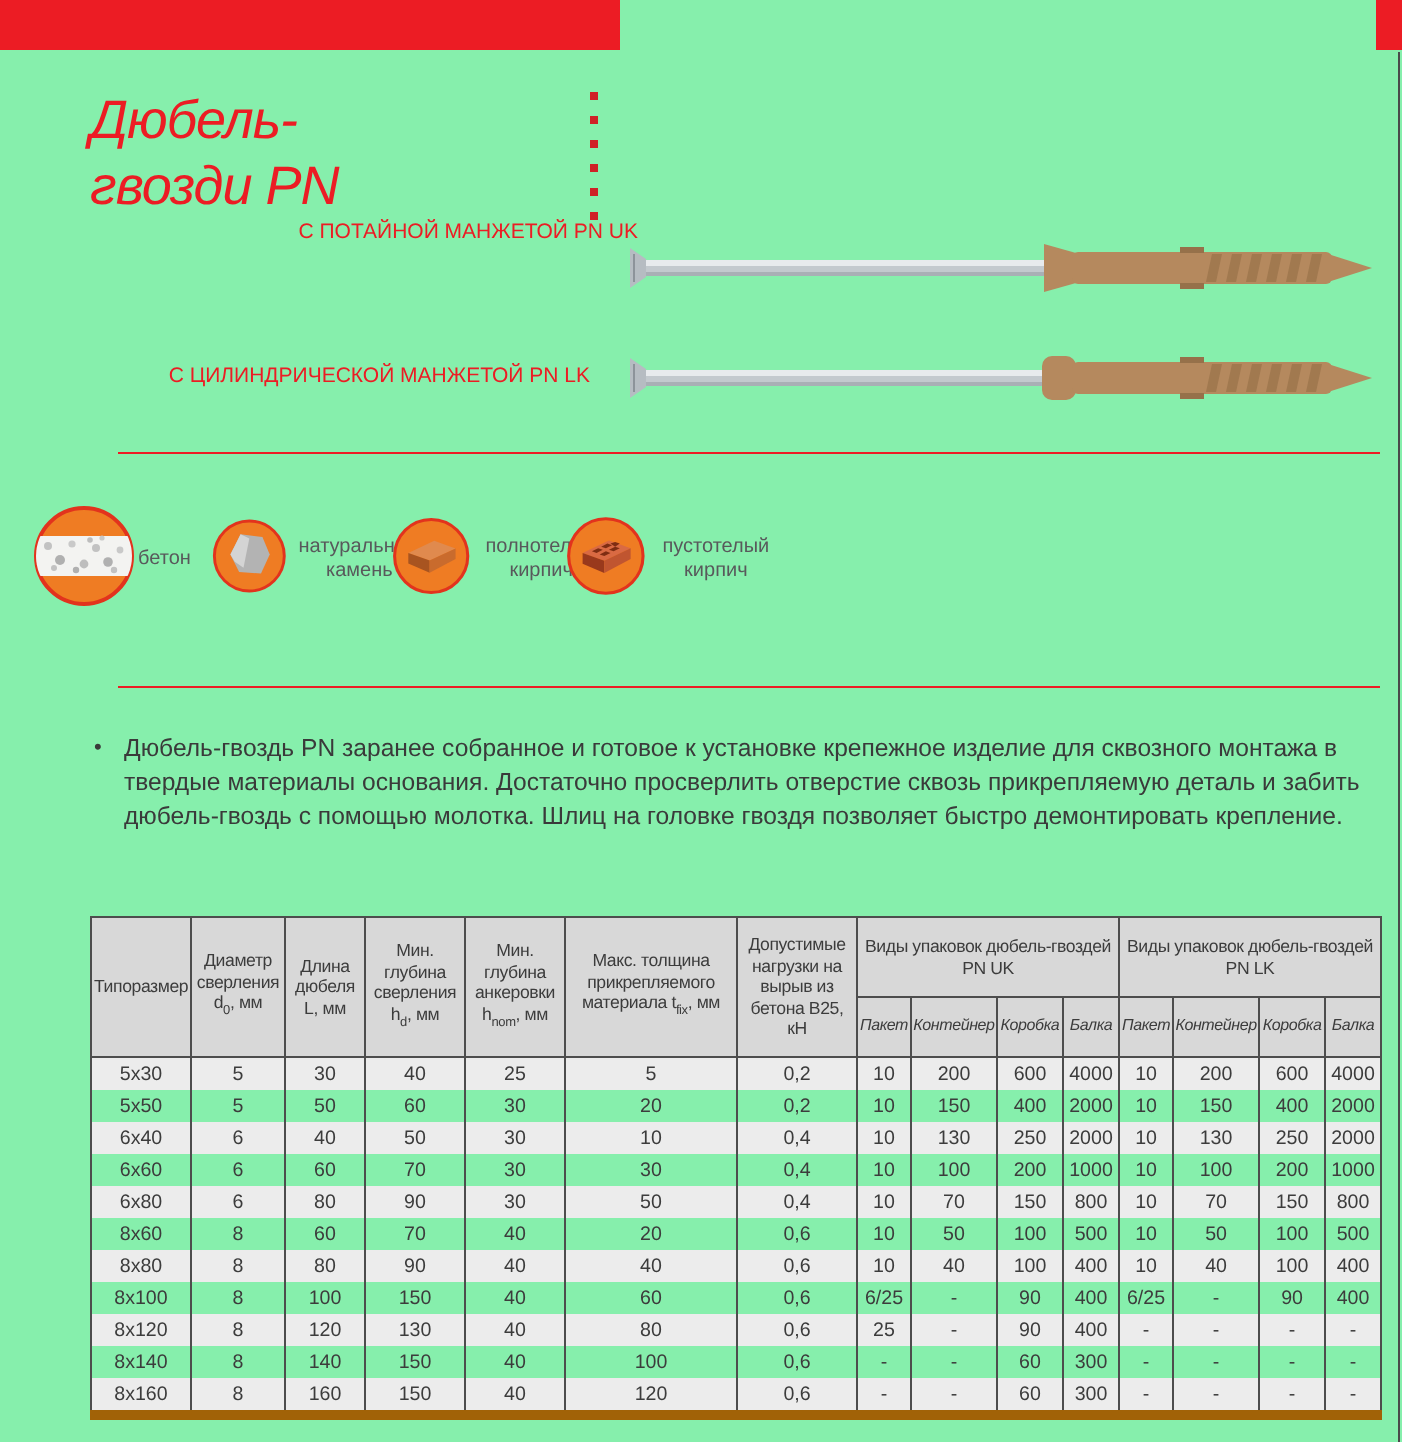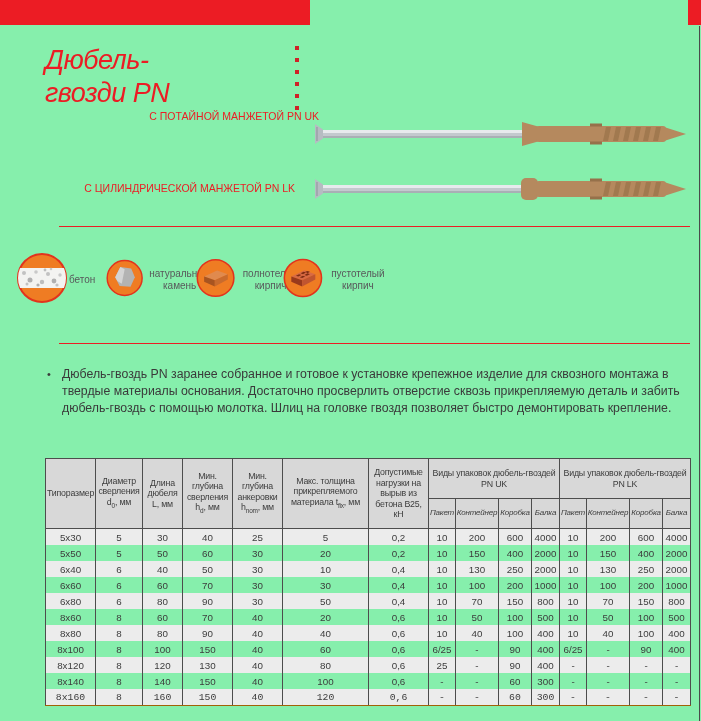--- a/index.html
+++ b/index.html
@@ -60,21 +60,21 @@
     vertical-align:middle; color:#3c3c3c; letter-spacing:-0.2px; overflow:hidden;
   }
   table.spec thead tr.grp { height:40px; }
   table.spec thead tr.sub { height:30px; }
   table.spec thead tr.sub th { font-size:8px; padding:0;font-style:italic; }
   table.spec tbody td {
     border-left:1px solid #4d4d4d; border-right:1px solid #4d4d4d;
     text-align:center; height:16px; font-size:9.8px; padding:0 1px; color:#3c3c3c;
   }
   table.spec tbody tr:nth-child(odd) { background:#ececec; }
-  table.spec tbody tr:last-child td { border-bottom:1px solid #a16207;font-family:Liberation Mono, monospace; }
+  table.spec tbody tr:last-child td { border-bottom:5px solid #a16207; }
   sub { font-size:6.5px; }
 </style>
 </head>
 <body>
 
 <div class="page">
 
   <div class="top-banner"></div>
   <div class="top-right-tab"></div>
   <div class="right-edge-line"></div>

